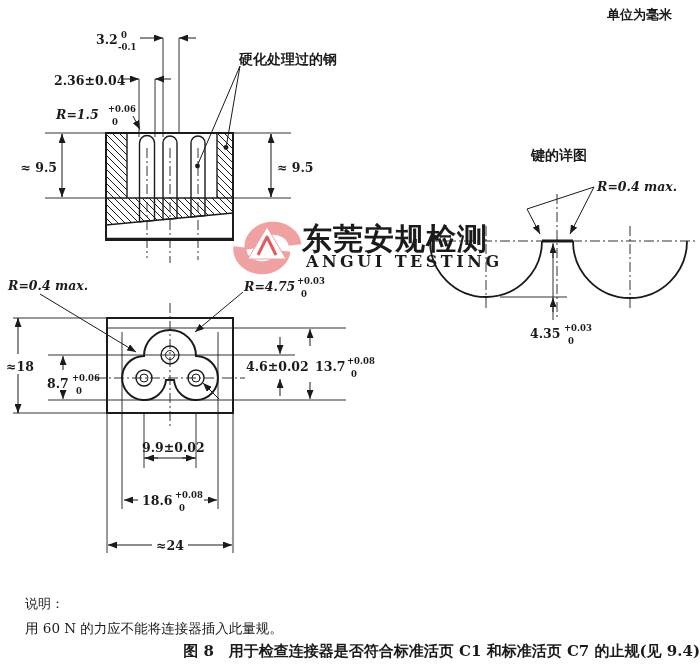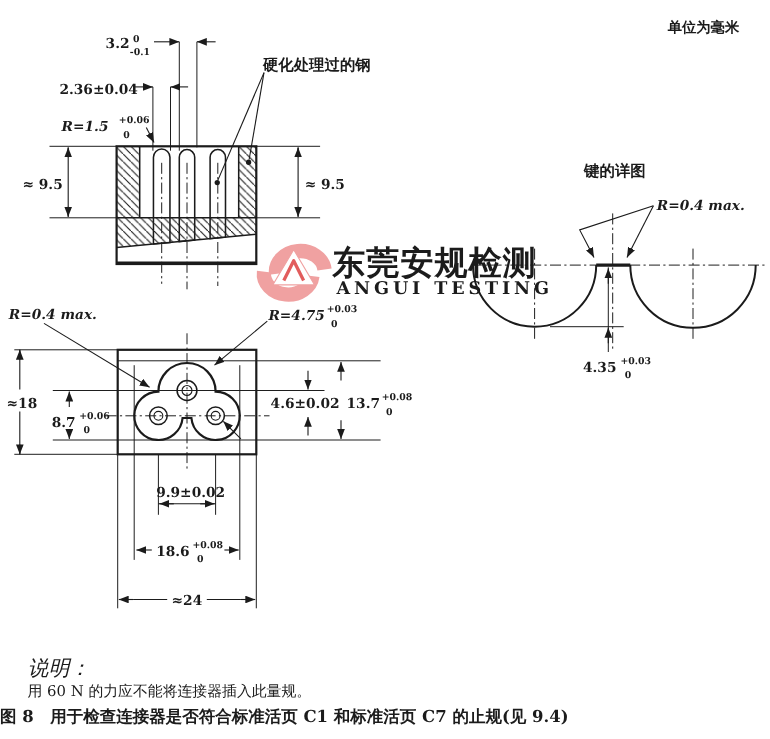--- a/index.html
+++ b/index.html
@@ -1,32 +1,32 @@
 <!DOCTYPE html>
 <html><head>
 <meta charset="utf-8">
 <style>
   html,body{margin:0;padding:0;background:#fff;}
   #page{position:relative;width:700px;height:672px;background:#fff;overflow:hidden;
         font-family:"DejaVu Serif","DejaVu Sans",serif;color:#1b1b1b;}
   #units{position:absolute;top:6px;right:28px;font-size:13px;font-weight:bold;
-         font-family:Liberation Sans, sans-serif;margin-top:10px;}
+         font-family:Liberation Sans, sans-serif;}
   #drawing{position:absolute;top:0;left:0;}
   svg text{fill:#1b1b1b;font-family:"DejaVu Serif","DejaVu Sans",serif;}
   .dim{font-size:12.5px;font-weight:bold;}
   .tol{font-size:8.5px;font-weight:bold;}
   .zh{font-family:"DejaVu Sans",sans-serif;font-weight:bold;}
   .thin{stroke:#1b1b1b;stroke-width:1;fill:none;}
   .thin09{stroke:#1b1b1b;stroke-width:0.9;fill:none;}
   .med{stroke:#1b1b1b;stroke-width:1.4;fill:none;}
   .thick{stroke:#1b1b1b;stroke-width:2;fill:none;}
   .cl{stroke:#1b1b1b;stroke-width:0.9;fill:none;stroke-dasharray:10 3 2 3;}
-  #notes{position:absolute;left:25px;top:595px;font-size:19px;font-style:italic;}
+  #notes{position:absolute;left:25px;top:595px;font-size:13px;}
   #note-line{position:absolute;left:25px;top:620px;font-size:13.5px;text-align:right;}
-  #caption{position:absolute;left:0;top:642px;width:100%;text-align:left;
+  #caption{position:absolute;left:0;top:642px;width:100%;text-align:right;
            font-size:15px;font-weight:bold;}
 </style>
 </head>
 <body>
 
 <div id="page">
 
   <div id="units">单位为毫米</div>
 
   <svg id="drawing" width="700" height="580" viewBox="0 0 700 580">

